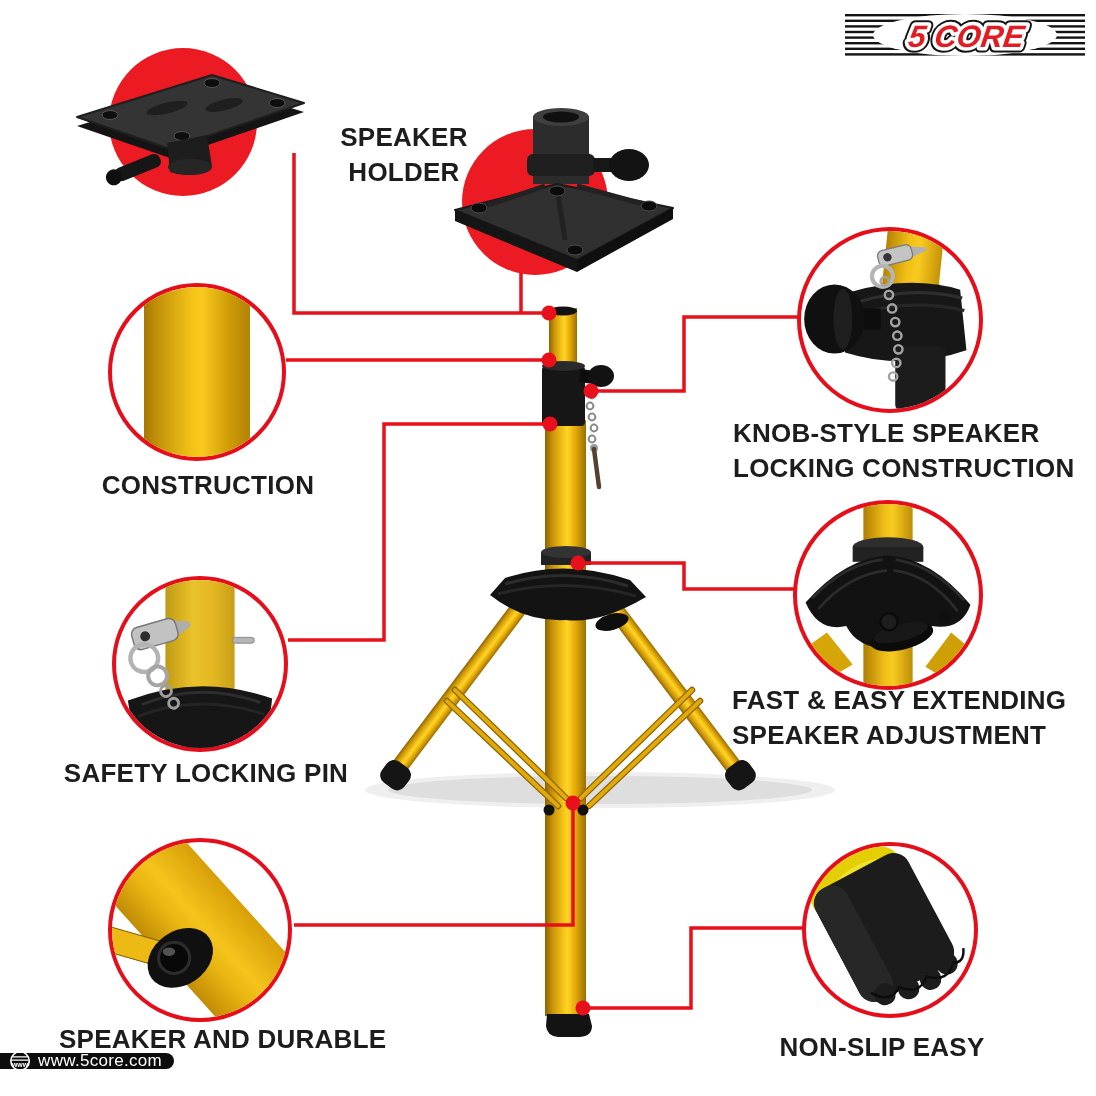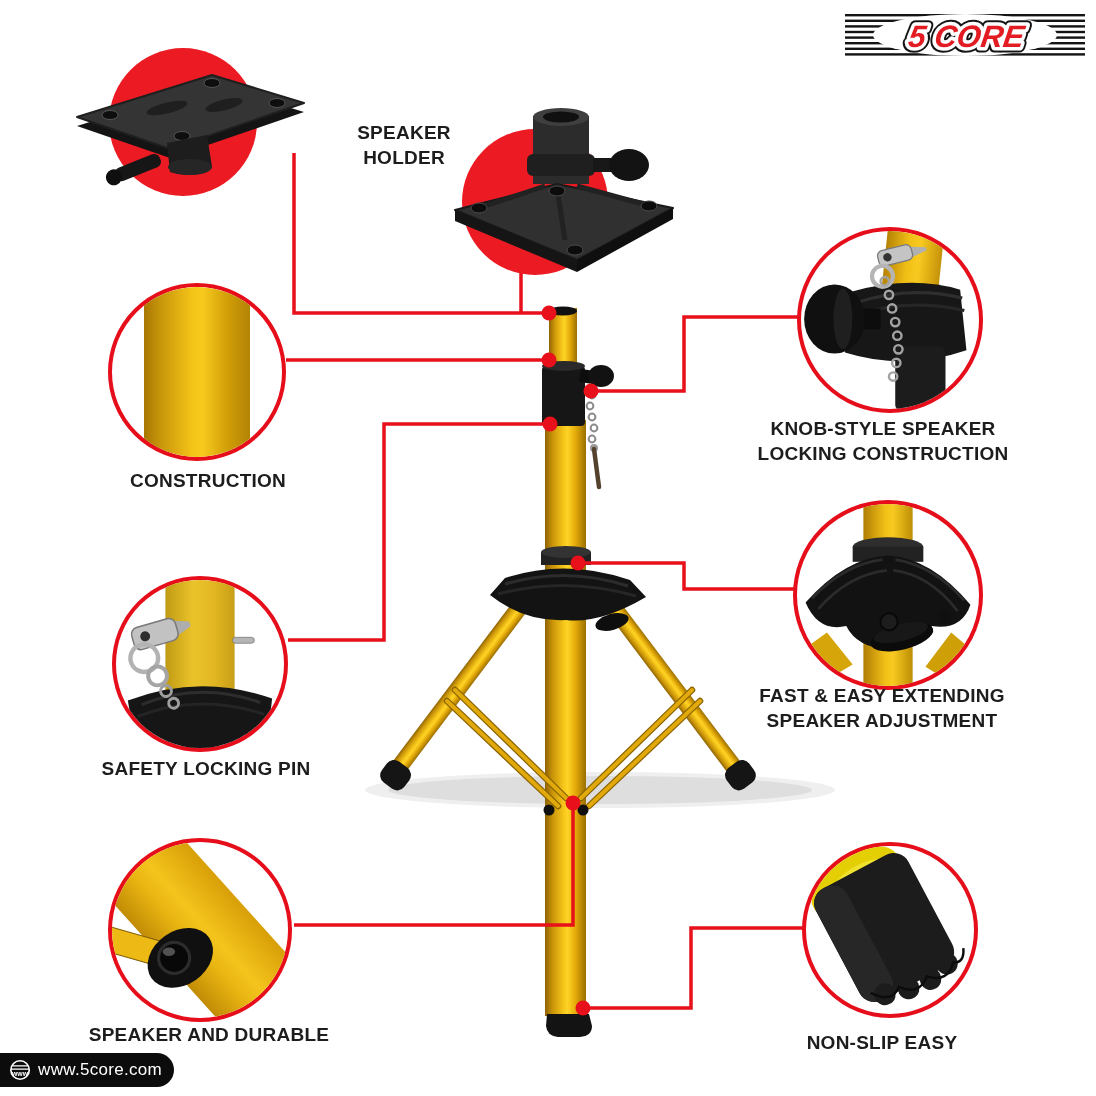--- a/index.html
+++ b/index.html
@@ -4,24 +4,24 @@
 <style>
   html,body{margin:0;padding:0;background:#fff}
   .canvas{position:relative;width:1096px;height:1096px;background:#fff;overflow:hidden;
           font-family:"Liberation Sans",sans-serif;color:#1d1d1d}
   .layer{position:absolute;left:0;top:0}
   .pcircle{position:absolute;border-radius:50%;background:#fff;border:4px solid #e50e1a;
            overflow:hidden;box-sizing:border-box}
   .pcircle svg{display:block;width:100%;height:100%}
   .red-circle{position:absolute;border-radius:50%;background:#ec1b23}
   .photo{position:absolute}
-  .callout-label{position:absolute;text-align:center;font-weight:700;font-size:19px;
+  .callout-label{position:absolute;text-align:center;font-weight:700;font-size:26px;
                  line-height:1.34;letter-spacing:.25px;color:#1d1d1d}
   .callout-label span{display:block;white-space:nowrap}
-  .site-pill{position:absolute;left:0;top:1053px;width:174px;height:34px;background:#0c0c0c;
+  .site-pill{position:absolute;left:0;top:1053px;width:174px;height:16px;background:#0c0c0c;
              border-radius:0 17px 17px 0;display:flex;align-items:center;gap:7px;
              padding:0 12px 0 9px;box-sizing:border-box}
   .site-pill span{color:#fff;font-size:17px;letter-spacing:.3px;white-space:nowrap}
 </style>
 </head>
 <body>
 
 <div class="canvas">
 
   <svg class="layer" width="1096" height="1096" viewBox="0 0 1096 1096">

